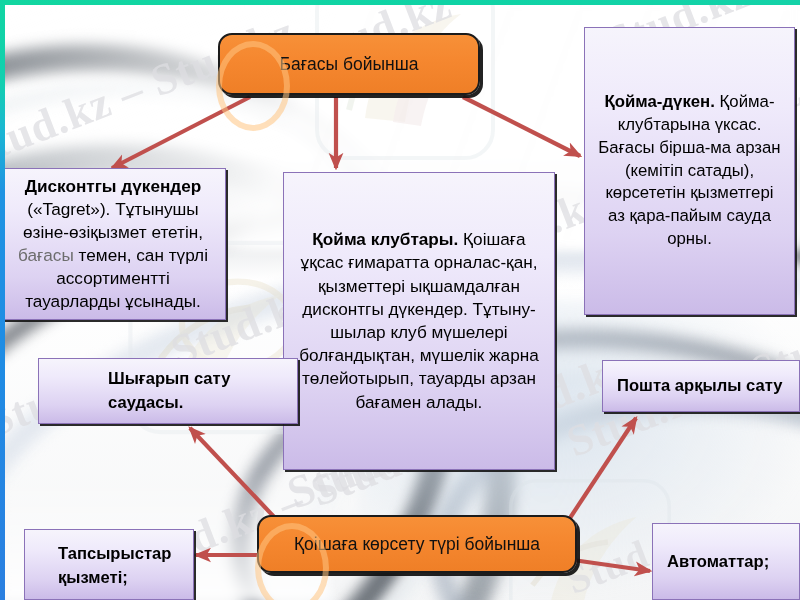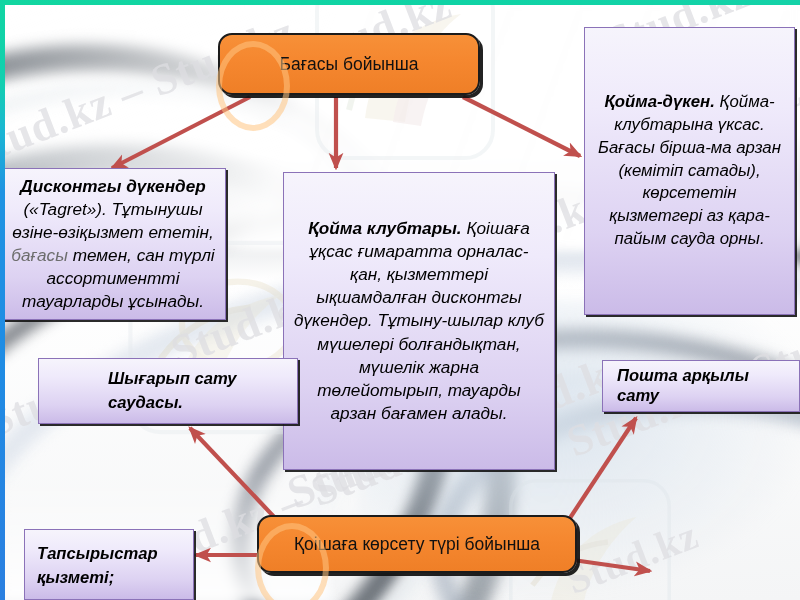--- a/index.html
+++ b/index.html
@@ -129,21 +129,20 @@
     box-sizing:border-box;
     background: linear-gradient(180deg, #f6f4fc 0%, #efeafb 28%, #ddd2f2 72%, #cbbbe8 100%);
     border:1px solid #8b72b8;
     box-shadow: 2px 2px 0 rgba(20,20,20,.9);
     color:#000000;
     display:flex;
     align-items:center;
     justify-content:center;
     padding:6px 10px;
     text-align:center;
-    font-style:italic;
   }
   .box p { margin:0; width:100%; }
 
   .orange {
     position:absolute;
     z-index:22;
     box-sizing:border-box;
     background: linear-gradient(180deg,#f79038 0%,#f5872f 45%,#ef7f27 100%);
     border:2px solid #1b1b1b;
     border-radius:14px;
@@ -166,21 +165,21 @@
 
   #box-discount     { left:0px;   top:168px; width:226px; height:152px; font-size:17.2px; line-height:1.33; }
   #box-club         { left:283px; top:172px; width:272px; height:298px; font-size:17.2px; line-height:1.35; }
   #box-warehouse    { left:584px; top:27px;  width:211px; height:288px; font-size:16.8px; line-height:1.36; }
 
   #box-export       { left:38px;  top:358px; width:260px; height:66px; font-size:16.6px; line-height:1.45;
                       justify-content:center; text-align:left; padding-left:69px; }
   #box-mail         { left:602px; top:360px; width:198px; height:52px; font-size:16.6px;
                       justify-content:flex-start; text-align:left; padding-left:14px; }
   #box-orders       { left:24px;  top:529px; width:170px; height:71px; font-size:16.6px; line-height:1.45;
-                      justify-content:flex-end; text-align:left; padding-left:12px; align-items:flex-start; padding-top:12px; }
+                      justify-content:flex-end; text-align:left; padding-left:33px; align-items:flex-start; padding-top:12px; }
   #box-machines     { left:652px; top:523px; width:148px; height:77px; font-size:16.6px;
                       justify-content:flex-start; text-align:left; padding-left:14px; }
 
   b { font-weight:700; }
   .dim { color:#6d6d6d; }
 </style>
 </head>
 <body>
 
 <div id="slide">
@@ -284,16 +283,19 @@
   </div>
 
   <div class="box" id="box-mail">
     <p><b>Пошта арқылы сату</b></p>
   </div>
 
   <div class="box" id="box-orders">
     <p><b>Тапсырыстар қызметі;</b></p>
   </div>
 
+  <div class="box" id="box-machines">
+    <p><b>Автоматтар;</b></p>
+  </div>
 
   <div class="edge-top"></div>
   <div class="edge-left"></div>
 </div>
 
 </body></html>

